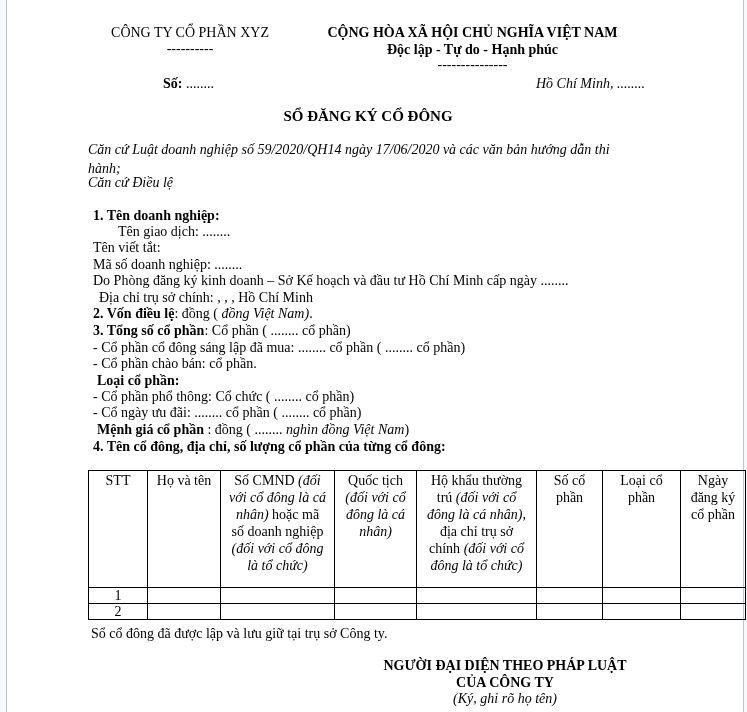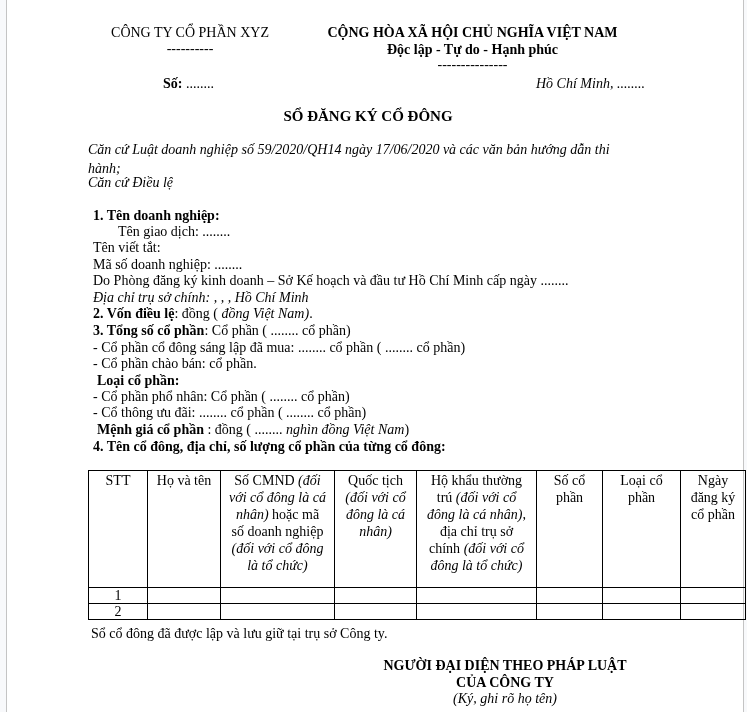--- a/index.html
+++ b/index.html
@@ -38,31 +38,31 @@
 
 <div class="abs i" style="left:88px;top:141px;text-align:right;">Căn cứ Luật doanh nghiệp số 59/2020/QH14 ngày 17/06/2020 và các văn bản hướng dẫn thi</div>
 <div class="abs i" style="left:88px;top:160px;">hành;</div>
 <div class="abs i" style="left:88px;top:174px;text-align:center;">Căn cứ Điều lệ</div>
 
 <div class="abs b" style="left:93px;top:207px;">1. Tên doanh nghiệp:</div>
 <div class="abs" style="left:93px;top:223px;margin-left:25px;">Tên giao dịch: ........</div>
 <div class="abs" style="left:93px;top:239px;">Tên viết tắt:</div>
 <div class="abs" style="left:93px;top:256px;">Mã số doanh nghiệp: ........</div>
 <div class="abs" style="left:93px;top:272px;">Do Phòng đăng ký kinh doanh – Sở Kế hoạch và đầu tư Hồ Chí Minh cấp ngày ........</div>
-<div class="abs" style="left:93px;top:289px;font-style:italic;">Địa chỉ trụ sở chính: , , , Hồ Chí Minh</div>
+<div class="abs" style="left:99px;top:289px;">Địa chỉ trụ sở chính: , , , Hồ Chí Minh</div>
 
 <div class="abs" style="left:93px;top:305px;"><span class="b">2. Vốn điều lệ</span><span>: đồng (</span><span class="i"> đồng Việt Nam)</span><span>.</span></div>
 
 <div class="abs" style="left:93px;top:322px;"><span class="b">3. Tổng số cổ phần</span><span>: Cổ phần ( ........ cổ phần)</span></div>
 <div class="abs" style="left:93px;top:339px;">- Cổ phần cổ đông sáng lập đã mua: ........ cổ phần ( ........   cổ phần)</div>
 <div class="abs" style="left:93px;top:355px;">- Cổ phần chào bán: cổ phần.</div>
 
 <div class="abs b" style="left:97px;top:372px;">Loại cổ phần:</div>
-<div class="abs" style="left:93px;top:388px;">- Cổ phần phổ nhân: Cổ phần ( ........ cổ phần)</div>
-<div class="abs" style="left:93px;top:404px;">- Cổ thông ưu đãi: ........ cổ phần ( ........ cổ phần)</div>
+<div class="abs" style="left:93px;top:388px;">- Cổ phần phổ thông: Cổ chức ( ........ cổ phần)</div>
+<div class="abs" style="left:93px;top:404px;">- Cổ ngày ưu đãi: ........ cổ phần ( ........ cổ phần)</div>
 <div class="abs" style="left:97px;top:421px;"><span class="b">Mệnh giá cổ phần</span><span> : đồng ( ........ </span><span class="i">nghìn đồng Việt Nam</span><span>)</span></div>
 
 <div class="abs b" style="left:93px;top:438px;">4. Tên cổ đông, địa chỉ, số lượng cổ phần của từng cổ đông:</div>
 
 <table class="sh">
   <tbody>
       <tr>
     <td style="width:42px;height:114px;"><span>STT</span></td>
     <td style="width:56px;"><span>Họ và tên</span></td>
     <td style="width:97px;"><span>Số CMND </span><span class="i">(đối với cổ đông là cá nhân)</span><span> hoặc mã số doanh nghiệp </span><span class="i">(đối với cổ đông là tổ chức)</span></td>

